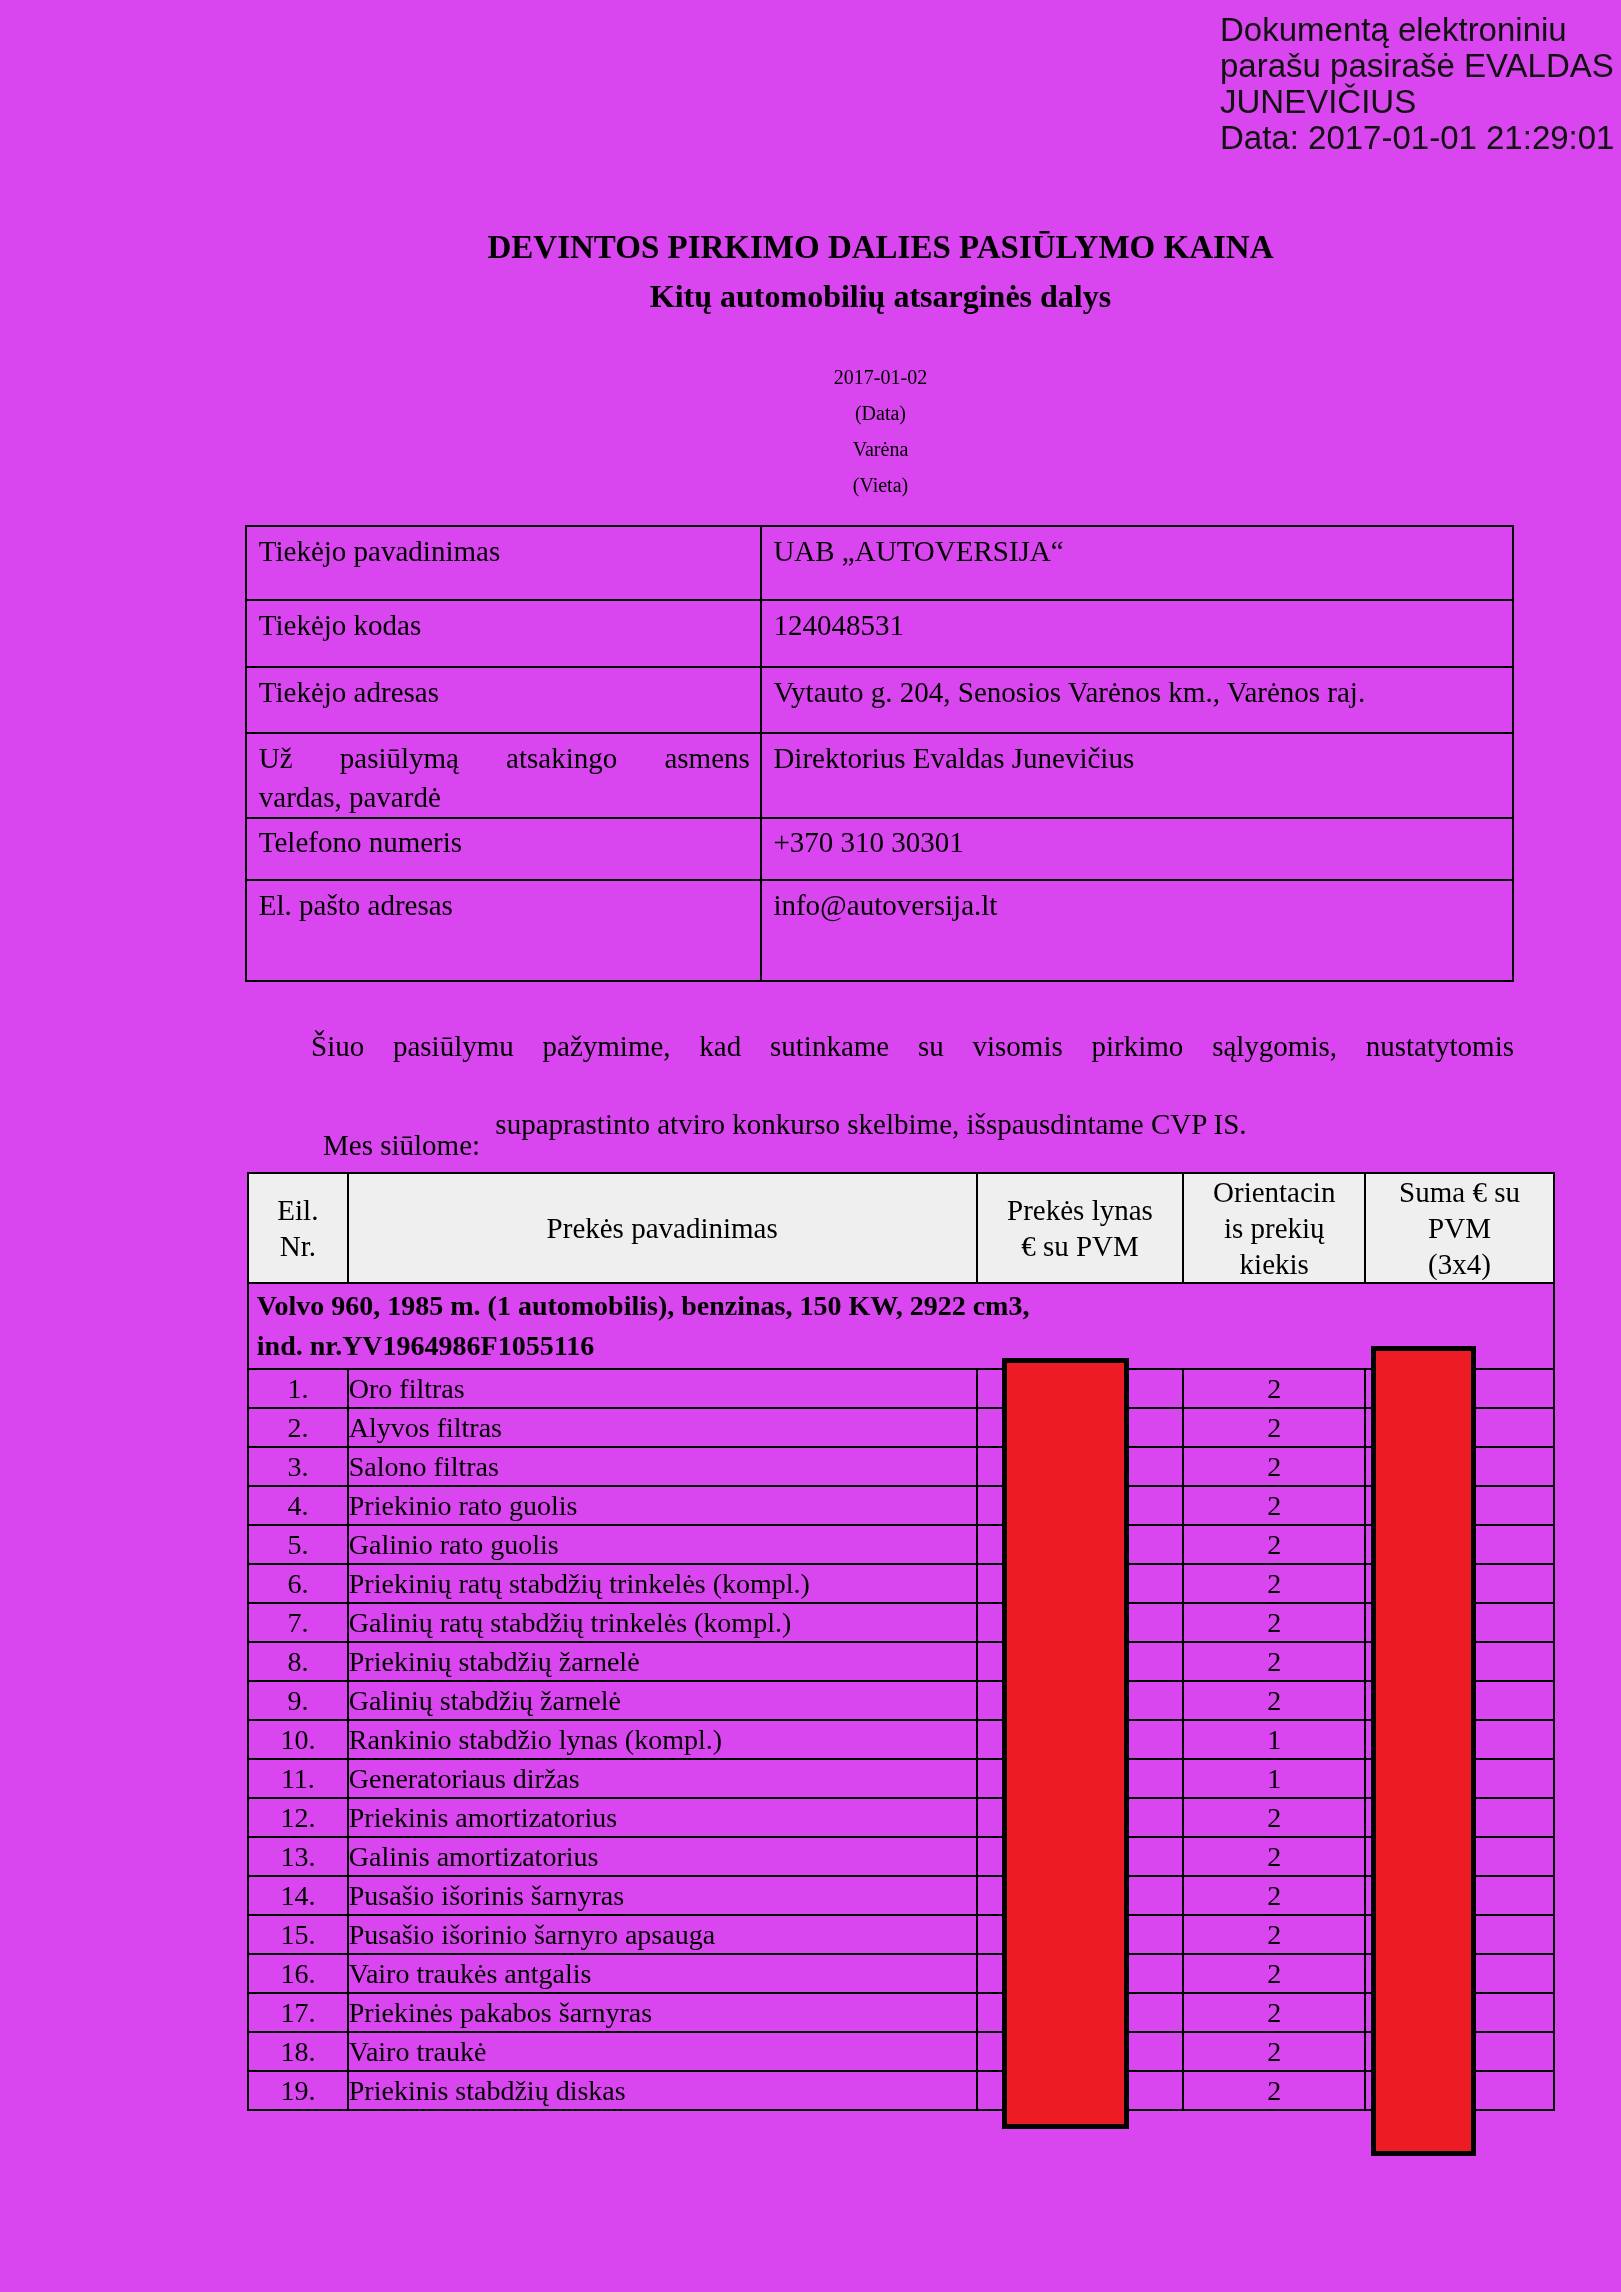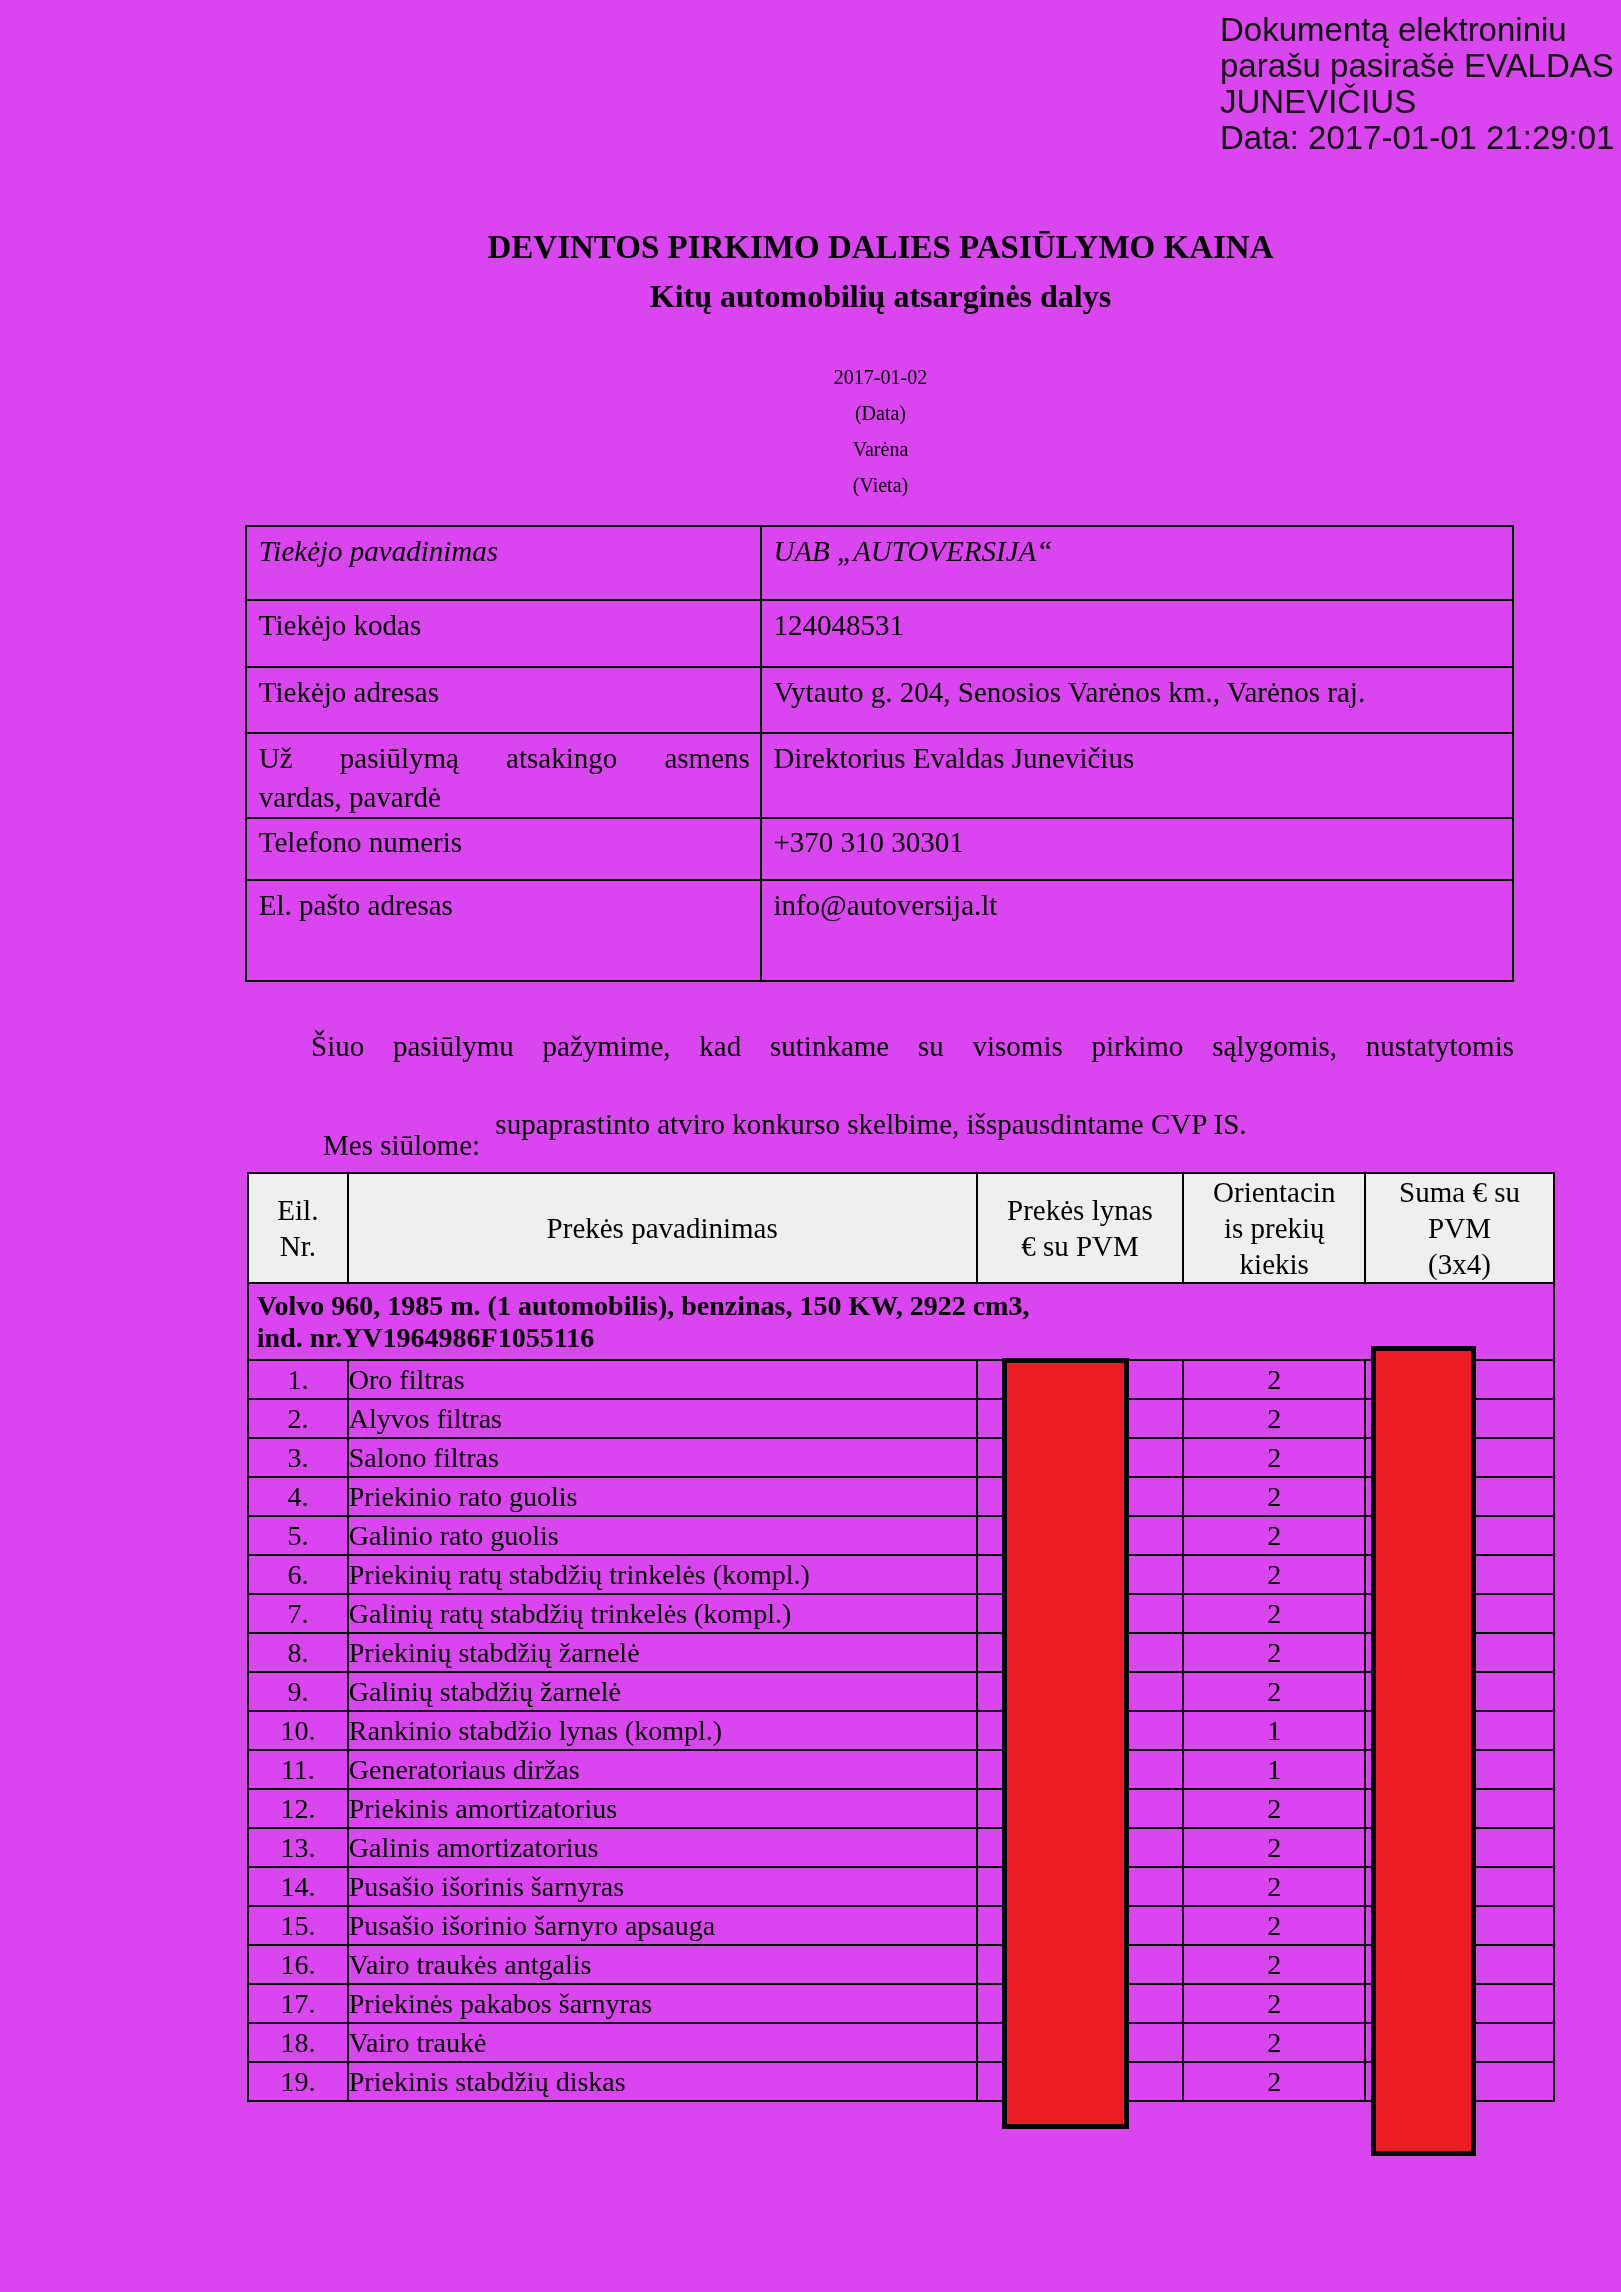--- a/index.html
+++ b/index.html
@@ -32,21 +32,21 @@
   .supplier {
     position:absolute; left:245px; top:525px; width:1269px;
     table-layout:fixed; border:2.9px solid #000;
   }
   .supplier td {
     border:2px solid #000; vertical-align:top;
     font-size:29px; line-height:39px; padding:4.9px 9.8px 0 11.8px;
     overflow:hidden;
   }
   .supplier .c-label { width:491px; }
-  .supplier tr:nth-child(1) td { height:67px;font-style:italic; }
+  .supplier tr:nth-child(1) td { height:67px; }
   .supplier tr:nth-child(2) td { height:60px; }
   .supplier tr:nth-child(3) td { height:59px; }
   .supplier tr:nth-child(4) td { height:55px; }
   .supplier tr:nth-child(5) td { height:56px; }
   .supplier tr:nth-child(6) td { height:94px; }
   .jline { text-align:justify; text-align-last:justify; }
   
   .statement {
     position:absolute; left:228px; top:1025px; width:1286px;
     font-size:29px; line-height:42px;
@@ -61,21 +61,21 @@
     position:absolute; left:247px; top:1172px; width:1267px;
     table-layout:fixed; border:2.9px solid #000;
   }
   .items th, .items td { border:2px solid #000; overflow:hidden; }
   .items th {
     background:#efefef; font-weight:normal; font-size:29px; line-height:36px;
     text-align:center; vertical-align:middle; white-space:pre-line;
     height:105px; padding:0 3.9px;
   }
   .items .group-cell {
-    font-weight:bold; font-size:28px; line-height:32px; white-space:pre-line;
+    font-weight:bold; font-size:28px; line-height:40px; white-space:pre-line;
     text-align:left; vertical-align:middle; padding:2px 7.8px; height:71px;
   }
   .items .item-row td {
     height:37px; font-size:28px; line-height:33px; vertical-align:middle;
     padding:0;
   }
   .items .col-0 { width:90px; }
   .items .col-1 { width:619px; }
   .items .col-2 { width:197px; }
   .items .col-3 { width:172px; }

